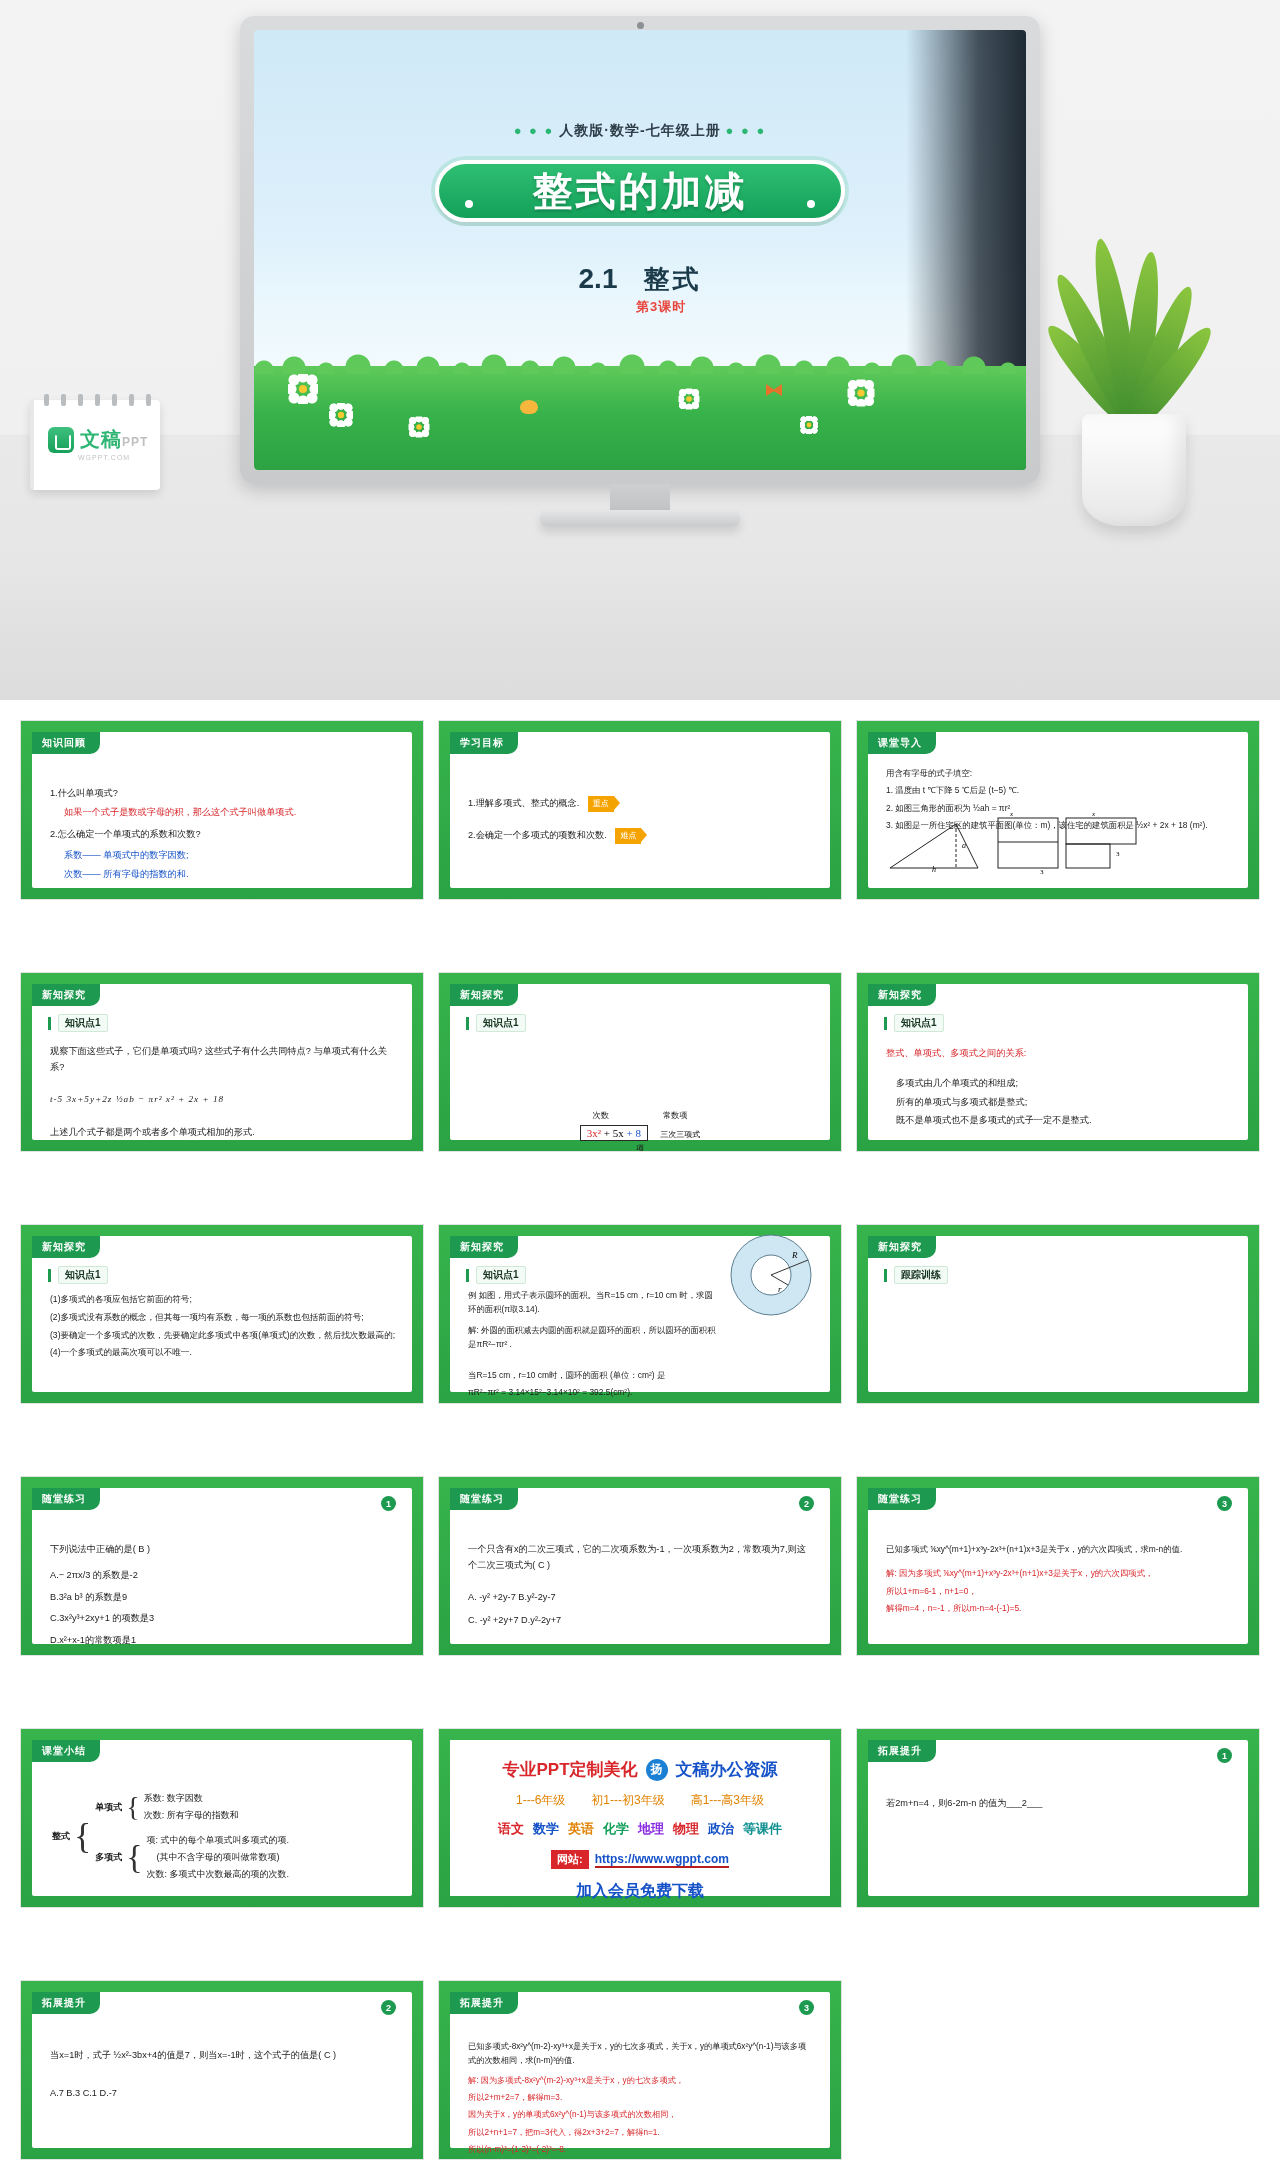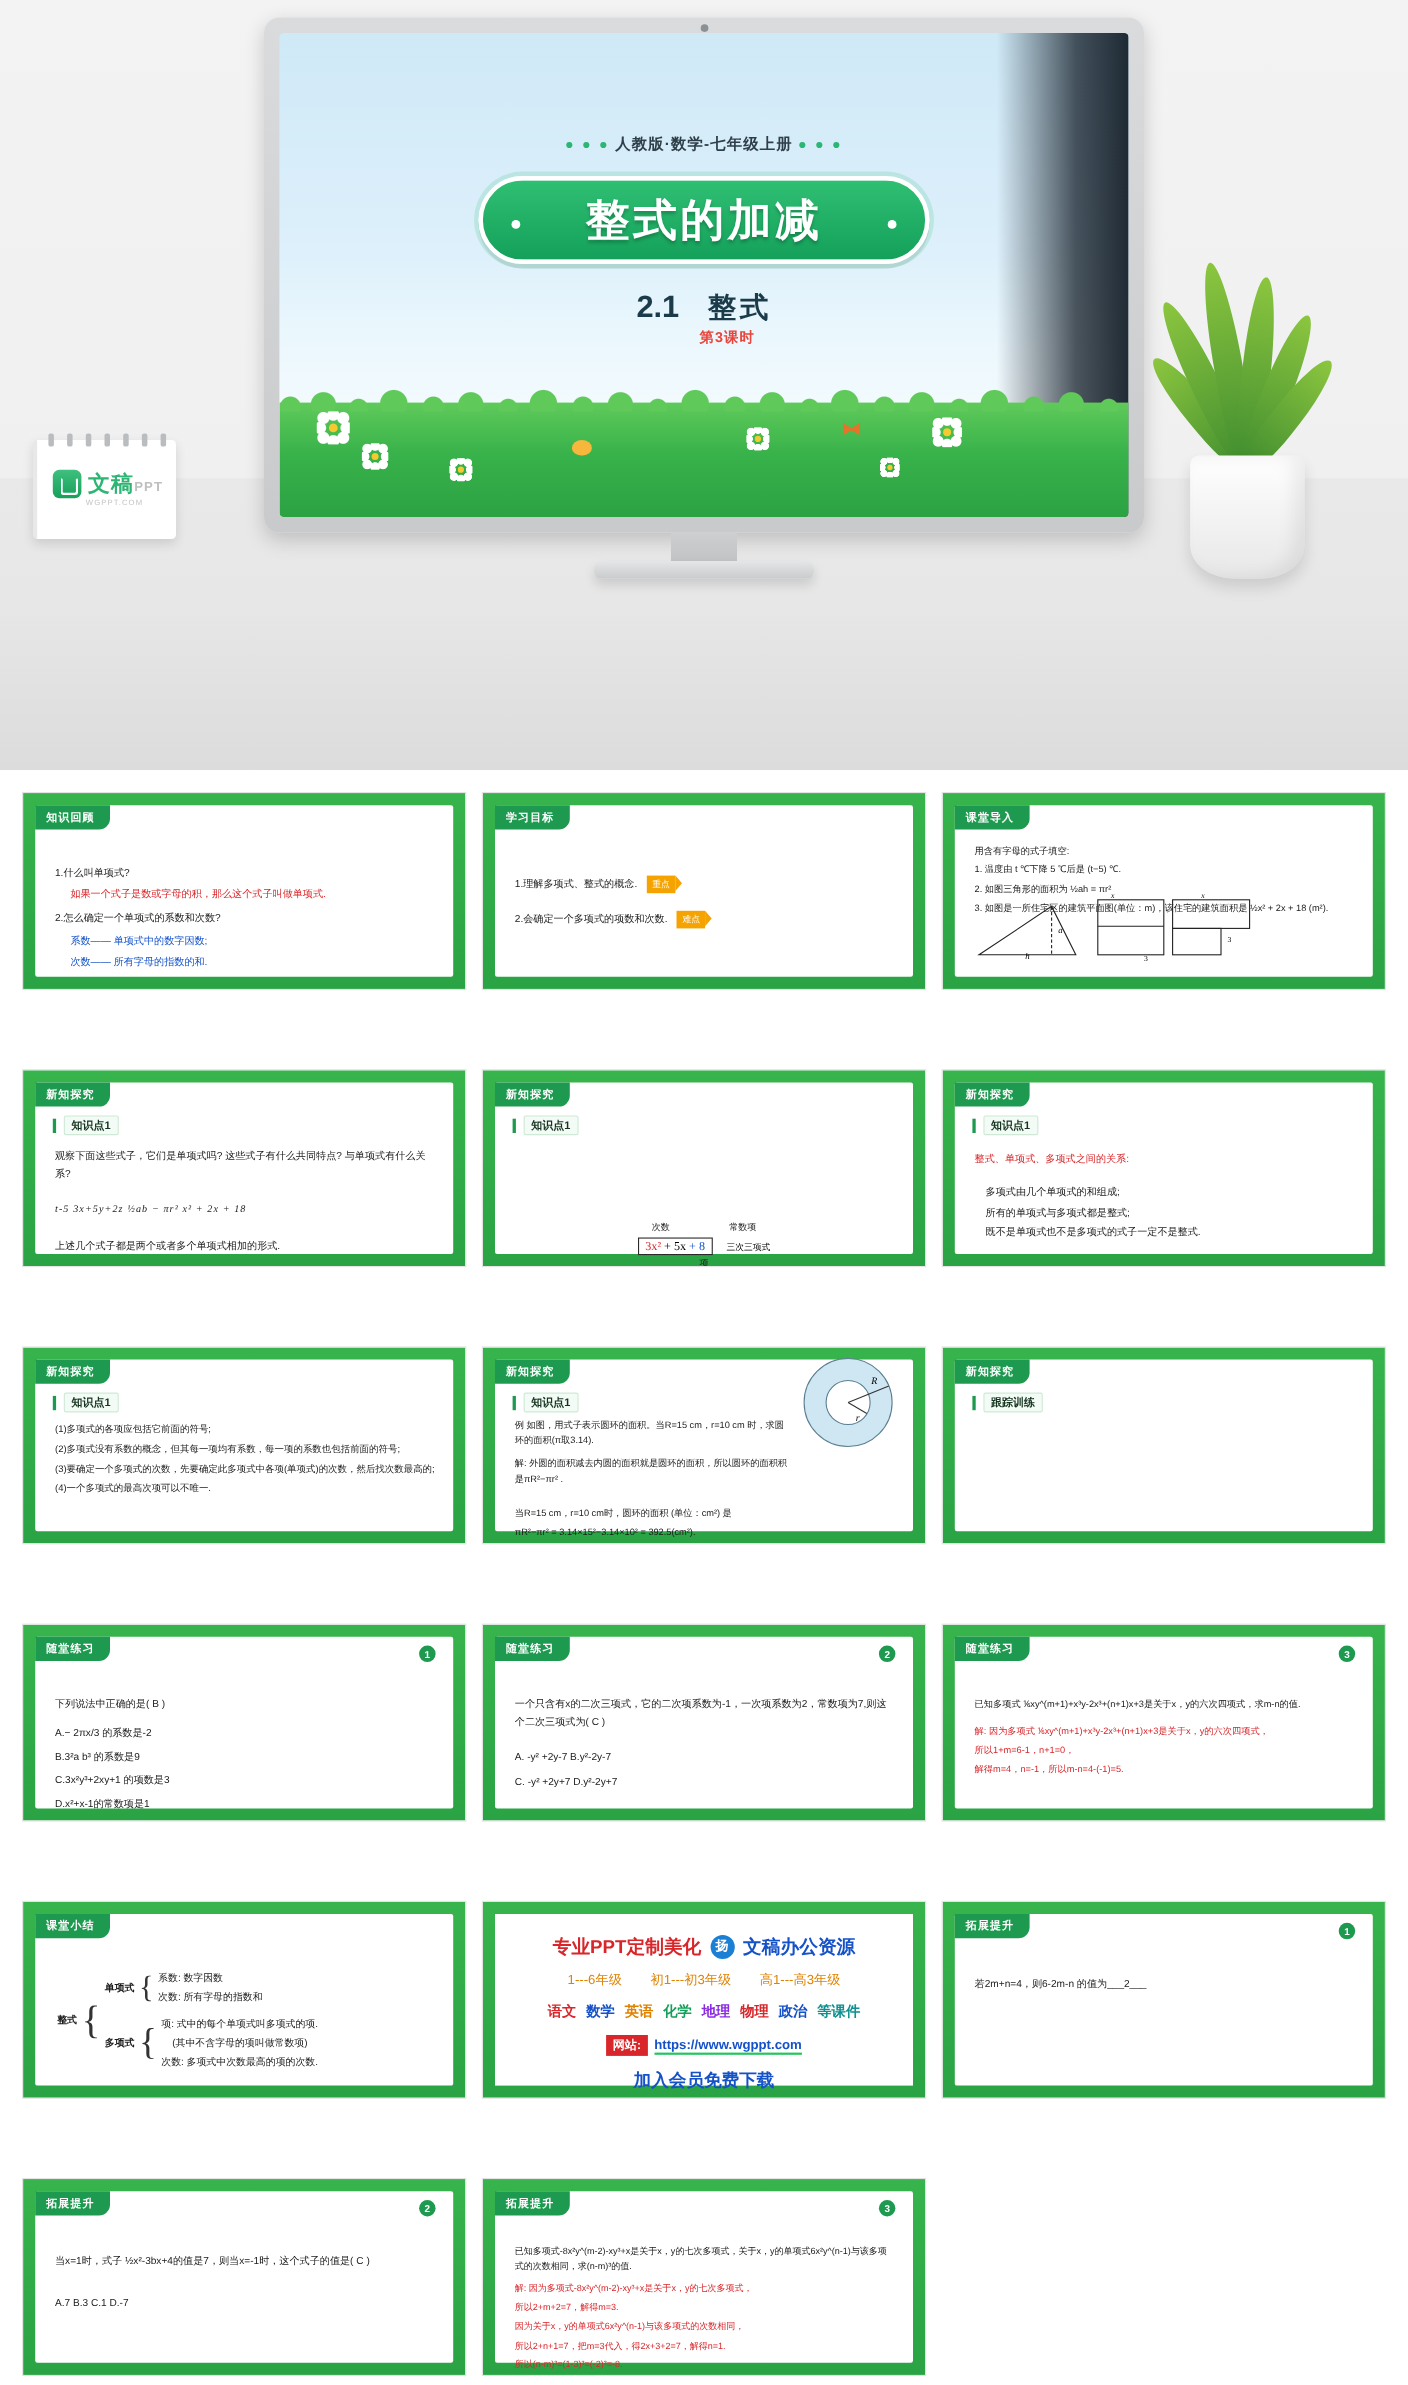--- a/index.html
+++ b/index.html
@@ -46,21 +46,21 @@
     background:linear-gradient(90deg, rgba(20,30,40,0) 0%, rgba(20,30,40,.75) 60%, rgba(15,25,35,.92) 100%);
   }
   .slide-kicker {
     position:absolute; top:92px; left:0; width:100%;
     text-align:center; font-size:14px; color:#2f3f49; font-weight:bold;
     letter-spacing:1px;
   }
   .slide-kicker .dots { color:#2bb673; letter-spacing:2px; font-size:13px; }
   .title-pill {
     position:absolute; top:130px; left:50%; transform:translateX(-50%);
-    width:410px; height:80px;
+    width:410px; height:62px;
     background:linear-gradient(#2fbf73,#14a05a);
     border:4px solid #ffffff;
     border-radius:44px;
     box-shadow:0 4px 0 rgba(0,0,0,.07), 0 0 0 4px rgba(48,191,115,.18);
     display:flex; align-items:center; justify-content:center;
   }
   .title-pill .dot-l, .title-pill .dot-r {
     position:absolute; top:36px; width:8px; height:8px; border-radius:50%; background:#ffffff;
   }
   .title-pill .dot-l { left:26px; }
@@ -288,21 +288,21 @@
     display:flex; align-items:center; justify-content:center;
   }
   .promo-r2 { display:flex; justify-content:center; gap:26px; margin-top:11px; font-size:12px; font-weight:normal; color:#e08200; }
   .promo-r3 { display:flex; justify-content:center; gap:9px; margin-top:11px; font-size:13px; font-weight:bold; }
   .promo-r3 span:nth-child(1){color:#d8262a;} .promo-r3 span:nth-child(2){color:#1552c8;}
   .promo-r3 span:nth-child(3){color:#e08200;} .promo-r3 span:nth-child(4){color:#14a05a;}
   .promo-r3 span:nth-child(5){color:#8a2be2;} .promo-r3 span:nth-child(6){color:#d8262a;}
   .promo-r3 span:nth-child(7){color:#1552c8;} .promo-r3 span:nth-child(8){color:#0f8f8f;}
   .promo-site { margin-top:12px; display:flex; justify-content:center; align-items:center; gap:6px; }
   .promo-site .kbox { background:#d8262a; color:#fff; font-size:11px; font-weight:bold; padding:2px 6px; }
-  .promo-site .url { font-size:12px; color:#1552c8; font-weight:bold; border-bottom:2px solid #22c55e; }
+  .promo-site .url { font-size:12px; color:#1552c8; font-weight:bold; border-bottom:2px solid #b91c1c; }
   .promo-cta { margin-top:12px; text-align:center; font-size:16px; font-weight:bold; color:#1552c8; }
 
   
   .tree { position:absolute; left:20px; top:52px; right:14px; font-size:9px; color:#1b1b1b; }
   .tree-row { display:flex; align-items:center; }
   .brace { font-size:36px; line-height:0.6; color:#333; margin:0 4px; font-family:"Liberation Serif", serif; }
   .tree-col { display:flex; flex-direction:column; gap:4px; }
   .tree-lbl { font-weight:bold; }
 
   .empty-slot { background:transparent; border:none; }

